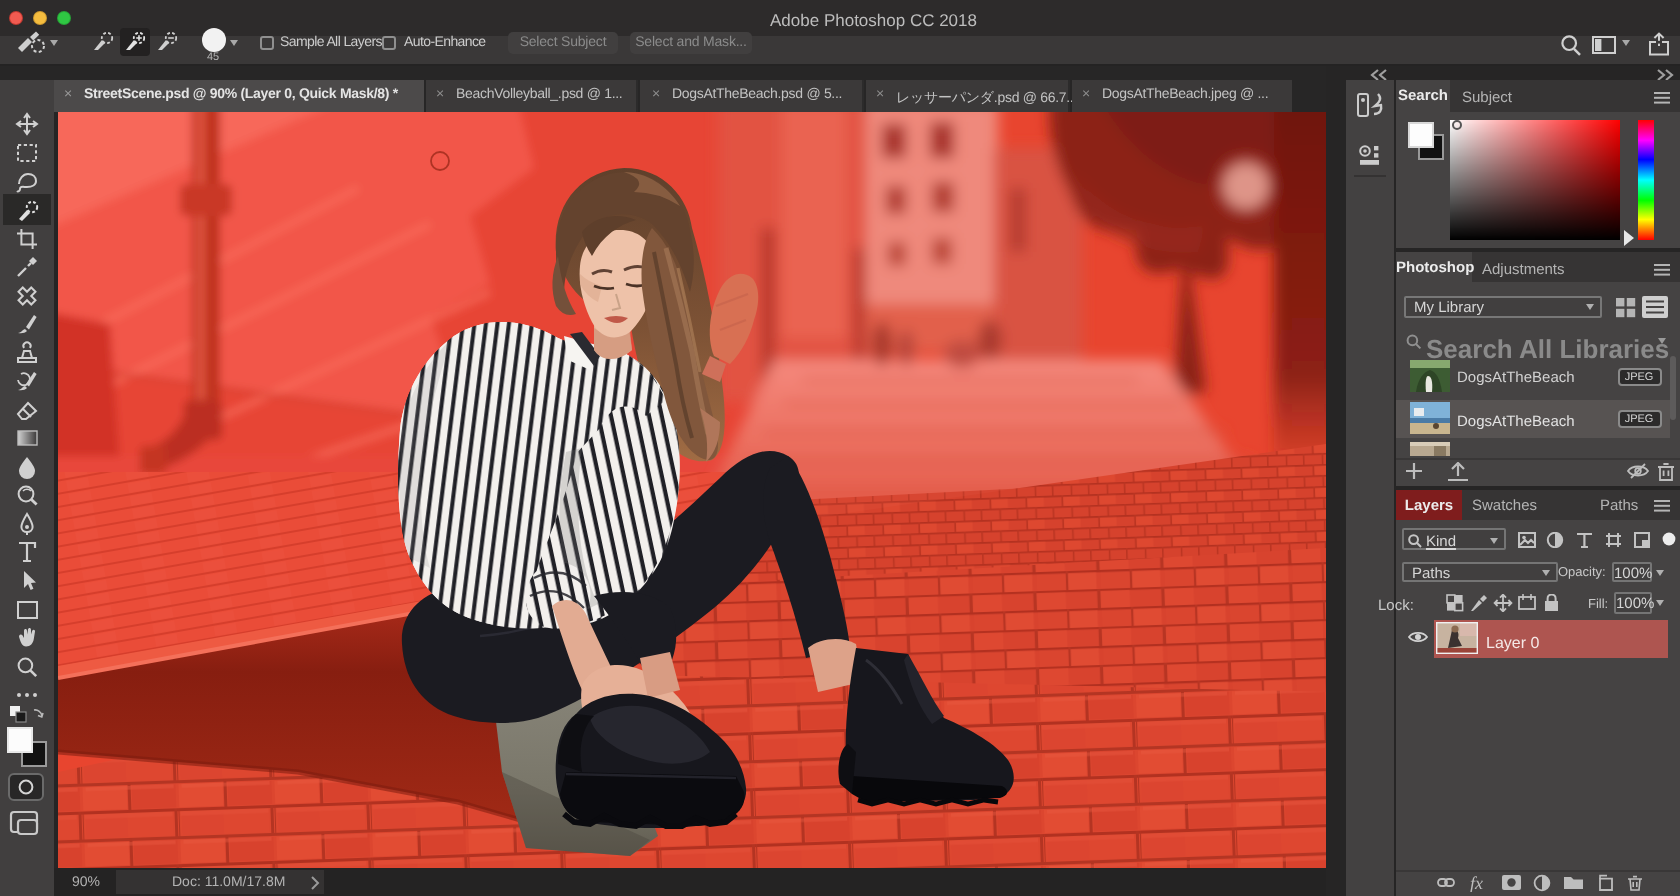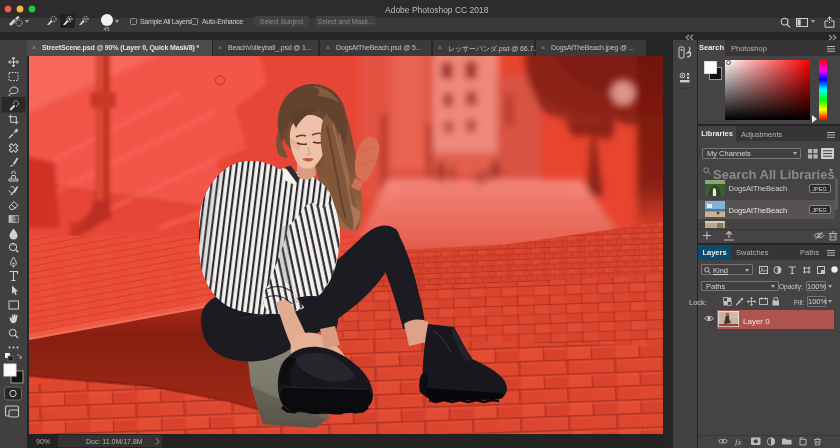--- a/index.html
+++ b/index.html
@@ -463,38 +463,38 @@
         <circle cx="2.5" cy="2.5" r="2.4" fill="none" stroke="#cccccc" stroke-width="1"></circle>
         <circle cx="2.5" cy="2.5" r="0.9" fill="#cccccc"></circle>
         <rect x="7" y="0" width="2.2" height="2.2" fill="#cccccc"></rect>
         <rect x="7" y="3.6" width="2.2" height="2.2" fill="#cccccc"></rect>
         <rect x="0" y="7" width="9.5" height="2.4" fill="#cccccc"></rect>
       </g>
     </svg>
 
     <div class="abs" style="left:698px;top:40px;width:142px;height:16px;background:#363434;"></div>
     <div class="abs" style="left:698px;top:40px;width:27px;height:16px;background:#454343;color:#ececec;font-size:7.5px;font-weight:bold;text-align:center;line-height:16px;">Search</div>
-    <div class="abs txt" style="left:731px;top:44px;font-size:7.5px;color:#b4b4b4;">Photoshop</div>
+    <div class="abs txt" style="left:731px;top:44px;font-size:7.5px;color:#b4b4b4;">Subject</div>
     <div class="abs" style="left:827.0px;top:45.5px;width:8px;height:1.2px;background:#b4b4b4;box-shadow:0 2.4px 0 #b4b4b4, 0 4.8px 0 #b4b4b4;"></div>
     <div class="abs" style="left:698px;top:56px;width:142px;height:68px;background:#454343;"></div>
     <div class="abs" style="left:708.5px;top:66.5px;width:13px;height:13px;background:#111;border:1px solid #999;"></div>
     <div class="abs" style="left:703.5px;top:61px;width:13px;height:13px;background:#fdfdfd;border:1px solid #d8d8d8;"></div>
     <div class="abs" style="left:724.8px;top:59.6px;width:85px;height:60.5px;background:linear-gradient(to bottom, rgba(0,0,0,0) 0%, #000 100%), linear-gradient(to right, #fff 0%, #f00 100%);"></div>
     <div class="abs" style="left:725.5px;top:60.4px;width:5px;height:5px;border-radius:50%;border:1px solid #555;"></div>
     <div class="abs" style="left:819px;top:59.6px;width:7.5px;height:60.5px;background:linear-gradient(to bottom,#f00 0%,#f0f 17%,#00f 33%,#0ff 50%,#0f0 67%,#ff0 83%,#f00 100%);"></div>
     <svg class="abs" style="left:811px;top:115px;" width="7" height="8" viewBox="0 0 7 8">
         <path d="M1 0 L6 4 L1 8 Z" fill="#e8e8e8"></path>
       </svg>
 
     <div class="abs" style="left:698px;top:126px;width:142px;height:15px;background:#363434;"></div>
-    <div class="abs" style="left:698px;top:126px;width:38px;height:15px;background:#454343;color:#ececec;font-size:7.5px;font-weight:bold;text-align:center;line-height:15px;">Libraries</div>
+    <div class="abs" style="left:698px;top:126px;width:38px;height:15px;background:#454343;color:#ececec;font-size:7.5px;font-weight:bold;text-align:center;line-height:15px;">Photoshop</div>
     <div class="abs txt" style="left:741px;top:129.5px;font-size:7.5px;color:#b4b4b4;">Adjustments</div>
     <div class="abs" style="left:827.0px;top:131.5px;width:8px;height:1.2px;background:#b4b4b4;box-shadow:0 2.4px 0 #b4b4b4, 0 4.8px 0 #b4b4b4;"></div>
     <div class="abs" style="left:698px;top:141px;width:142px;height:102px;background:#454343;"></div>
-    <div class="abs" style="left:702px;top:148px;width:99px;height:10.5px;background:#413f3f;border:1px solid #777;border-radius:1px;color:#d6d6d6;font-size:7.5px;line-height:9px;padding-left:4px;">My Channels</div>
+    <div class="abs" style="left:702px;top:148px;width:99px;height:10.5px;background:#413f3f;border:1px solid #777;border-radius:1px;color:#d6d6d6;font-size:7.5px;line-height:9px;padding-left:4px;">My Library</div>
     <div class="abs" style="left:793.0px;top:152.2px;width:0;height:0;border-left:2.6px solid transparent;border-right:2.6px solid transparent;border-top:3.6px solid #b0b0b0;"></div>
     <svg class="abs" style="left:807.5px;top:148.5px;" width="10" height="10" viewBox="0 0 10 10">
         <g fill="#b5b5b5">
           <rect x="0" y="0" width="4.2" height="4.2"></rect>
           <rect x="5.4" y="0" width="4.2" height="4.2"></rect>
           <rect x="0" y="5.4" width="4.2" height="4.2"></rect>
           <rect x="5.4" y="5.4" width="4.2" height="4.2"></rect>
         </g>
       </svg>
     <svg class="abs" style="left:820.5px;top:148px;" width="13" height="11" viewBox="0 0 13 11">
@@ -547,21 +547,21 @@
             <circle cx="5" cy="4.5" r="1.4" stroke-width="0.9"></circle>
             <path d="M1.5 8 L8.5 1" stroke-width="0.9"></path>
           </g>
         <g transform="translate(126,0)">
             <path d="M1 2.5 H9 M2 2.5 V9 H8 V2.5 M3.7 1 h2.6 M3.8 4.2 V7 M6.2 4.2 V7" stroke-width="0.9"></path>
           </g>
       </g>
     </svg>
 
     <div class="abs" style="left:698px;top:244.5px;width:142px;height:15px;background:#363434;"></div>
-    <div class="abs" style="left:698px;top:244.5px;width:33px;height:15px;background:#0c4a6e;color:#ececec;font-size:7.5px;font-weight:bold;text-align:center;line-height:15px;">Layers</div>
+    <div class="abs" style="left:698px;top:244.5px;width:33px;height:15px;background:#7f1d1d;color:#ececec;font-size:7.5px;font-weight:bold;text-align:center;line-height:15px;">Layers</div>
     <div class="abs txt" style="left:736px;top:248px;font-size:7.5px;color:#b4b4b4;">Swatches</div>
     <div class="abs txt" style="left:772px;top:248px;font-size:7.5px;color:#b4b4b4;padding-left:28px;">Paths</div>
     <div class="abs" style="left:827.0px;top:250.0px;width:8px;height:1.2px;background:#b4b4b4;box-shadow:0 2.4px 0 #b4b4b4, 0 4.8px 0 #b4b4b4;"></div>
     <div class="abs" style="left:698px;top:259.5px;width:142px;height:175px;background:#454343;"></div>
 
     <div class="abs" style="left:701px;top:264px;width:52px;height:11px;background:#413f3f;border:1px solid #757575;border-radius:1px;"></div>
     <svg class="abs" style="left:704px;top:266.5px;" width="7" height="7" viewBox="0 0 7 7">
         <circle cx="2.8" cy="2.8" r="2.2" fill="none" stroke="#c5c5c5" stroke-width="1"></circle>
         <path d="M4.4 4.4 L6.5 6.5" stroke="#c5c5c5" stroke-width="1"></path>
       </svg>

